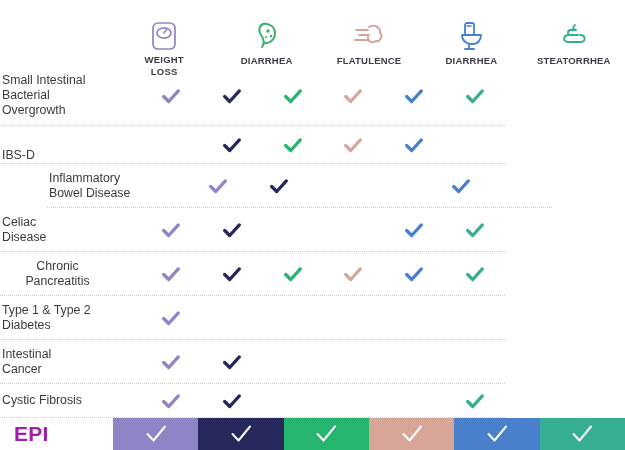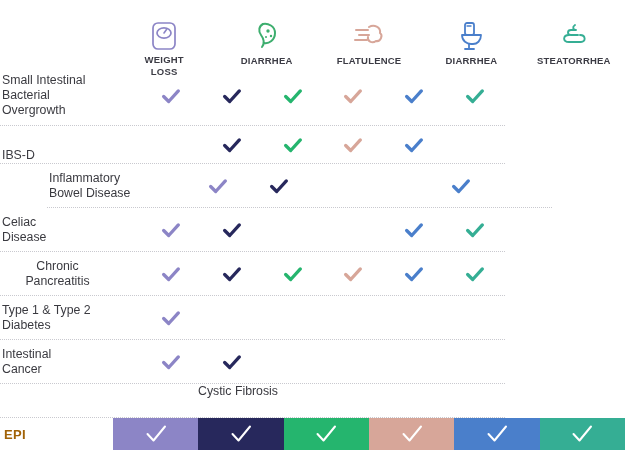--- a/index.html
+++ b/index.html
@@ -96,25 +96,25 @@
     position: absolute;
     left: 0; top: 418px;
     width: 625px;
     height: 32px;
     display: flex;
     align-items: center;
   }
   .footer-label {
     width: 113px;
     flex: 0 0 113px;
-    font-size: 13px;
+    font-size: 21px;
     font-weight: bold;
-    color: #a16207;
+    color: #a21caf;
     letter-spacing: .3px;
-    padding-left: 4px;
+    padding-left: 14px;
   }
   .footer-cells {
     flex: 1 1 auto;
     display: flex;
     height: 32px;
   }
   .footer-cell {
     flex: 1 1 0;
     display: flex;
     align-items: center;
@@ -367,21 +367,21 @@
             <svg class="check" viewBox="0 0 24 24" aria-hidden="true">
               <path d="M4 12.5 L9.5 18 L20 6.5" fill="none" stroke="#27285C" stroke-width="3.6" stroke-linecap="round" stroke-linejoin="round"></path>
             </svg>
           </div>
           <div class="cell"></div>
           <div class="cell"></div>
           <div class="cell"></div>
           <div class="cell"></div>
         </div>
       </div>
-      <div class="row" style="height: 34px; flex-direction: column;">
+      <div class="row" style="height: 34px;">
         <div class="row-label">Cystic Fibrosis</div>
         <div class="cells">
           <div class="cell">
             <svg class="check" viewBox="0 0 24 24" aria-hidden="true">
               <path d="M4 12.5 L9.5 18 L20 6.5" fill="none" stroke="#8C85C6" stroke-width="3.6" stroke-linecap="round" stroke-linejoin="round"></path>
             </svg>
           </div>
           <div class="cell">
             <svg class="check" viewBox="0 0 24 24" aria-hidden="true">
               <path d="M4 12.5 L9.5 18 L20 6.5" fill="none" stroke="#27285C" stroke-width="3.6" stroke-linecap="round" stroke-linejoin="round"></path>

